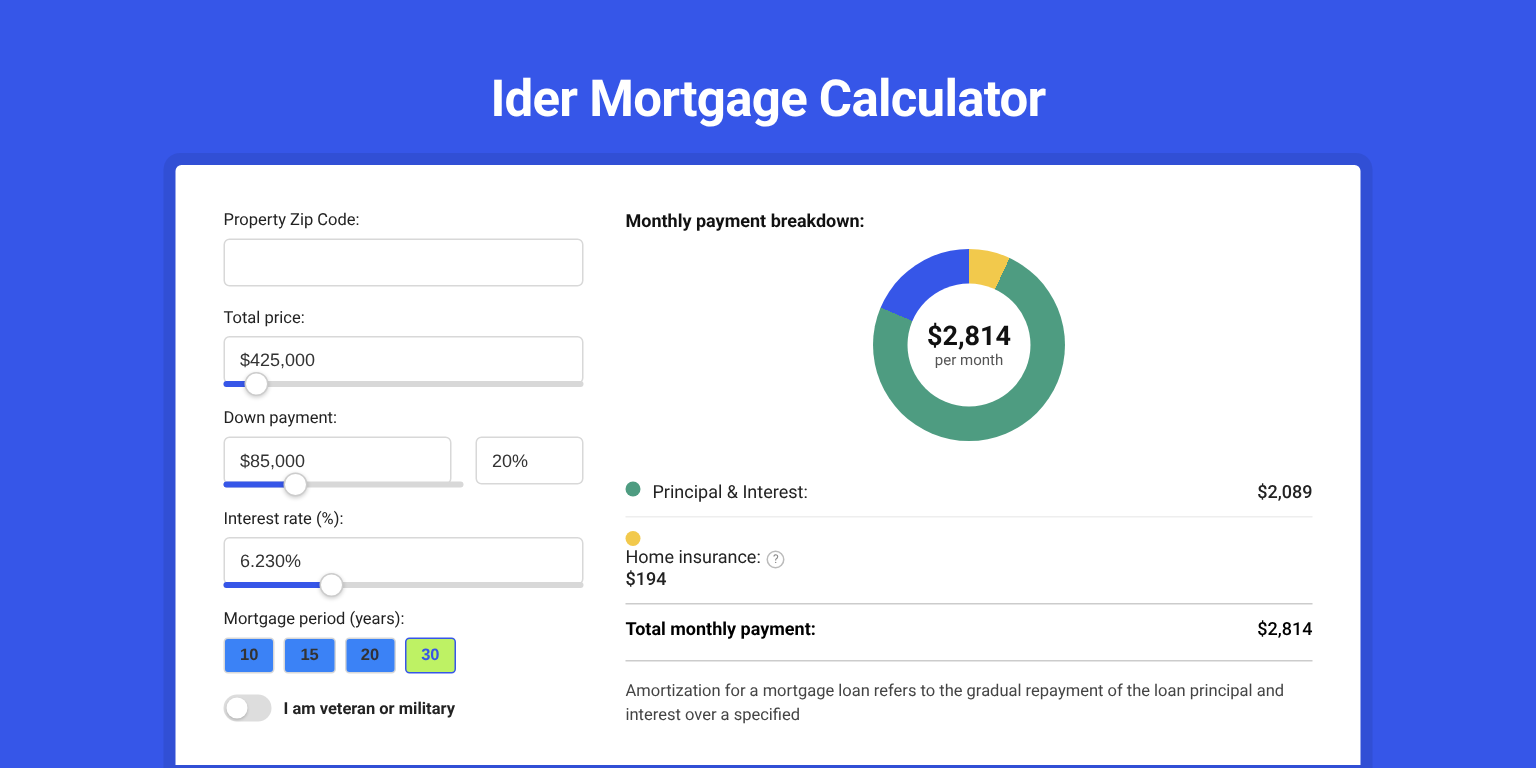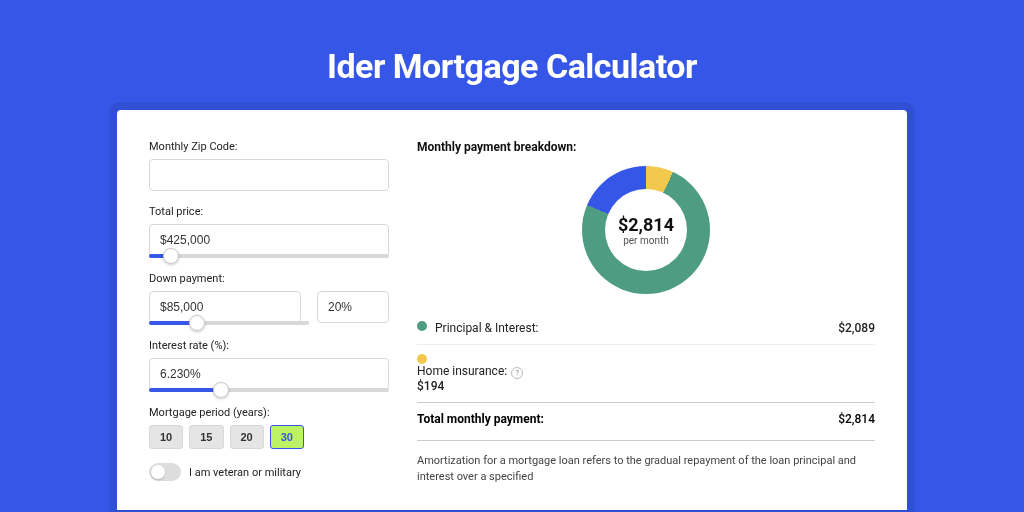--- a/index.html
+++ b/index.html
@@ -70,34 +70,34 @@
     border-radius: 50%;
     top: -6px;
     box-shadow: 0 1px 3px rgba(0,0,0,0.2);
   }
   .row2 { display: flex; gap: 16px; }
   .row2 .text-input:first-child { flex: 1; }
   .row2 .text-input:last-child { width: 72px; }
   .period-row { display: flex; gap: 6px; }
   .period-btn {
     border: 1px solid #d8d8d8;
-    background: #e5e5e5;
+    background: #3b82f6;
     border-radius: 3px;
     padding: 5px 10px;
     font-size: 11px;
     font-weight: 600;
     color: #333;
     cursor: pointer;
   }
   .period-btn.active {
     background: #bef264;
     border-color: #3656e8;
     color: #3656e8;
   }
-  .toggle-row { display: flex; align-items: center; gap: 8px; margin-top: 10px; }
+  .toggle-row { display: flex; align-items: center; gap: 8px; margin-top: 10px; font-weight: bold; }
   .toggle {
     width: 32px; height: 18px;
     background: #ddd;
     border-radius: 9px;
     position: relative;
   }
   .toggle::after {
     content: '';
     position: absolute;
     width: 14px; height: 14px;
@@ -175,21 +175,21 @@
 <body>
 
 <div class="page">
   <h1 class="title">Ider Mortgage Calculator</h1>
 
   <div class="card">
 
     <div class="form-col">
 
       <div class="group">
-        <label class="form-label">Monthly Zip Code:</label>
+        <label class="form-label">Property Zip Code:</label>
         <input class="text-input" value="" style="">
       </div>
 
       <div class="group">
         <label class="form-label">Total price:</label>
         <input class="text-input" value="$425,000" style="">
         <div class="slider-track">
           <div class="slider-fill" style="width:9%"></div>
           <div class="slider-thumb" style="left:calc(9% - 8px)"></div>
         </div>

